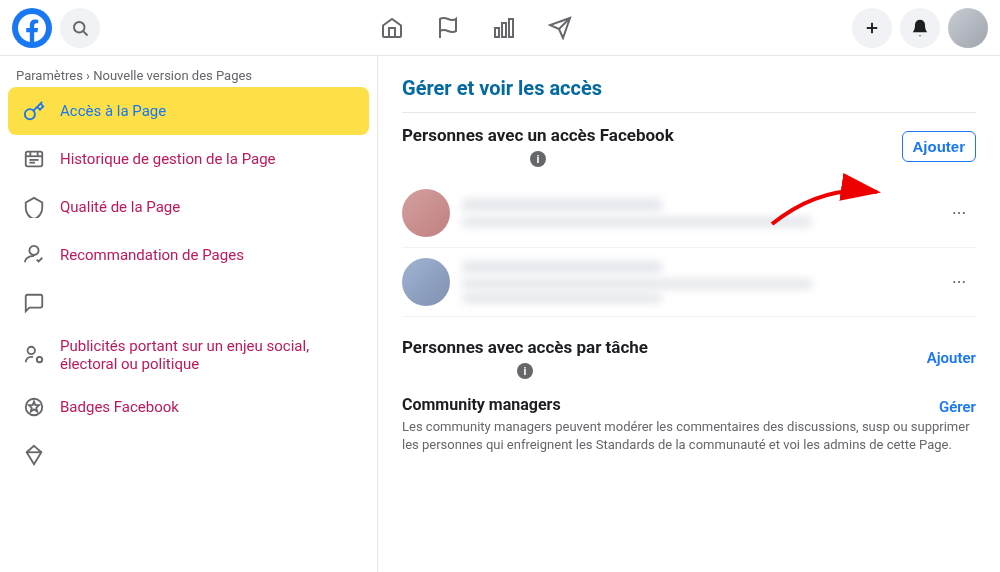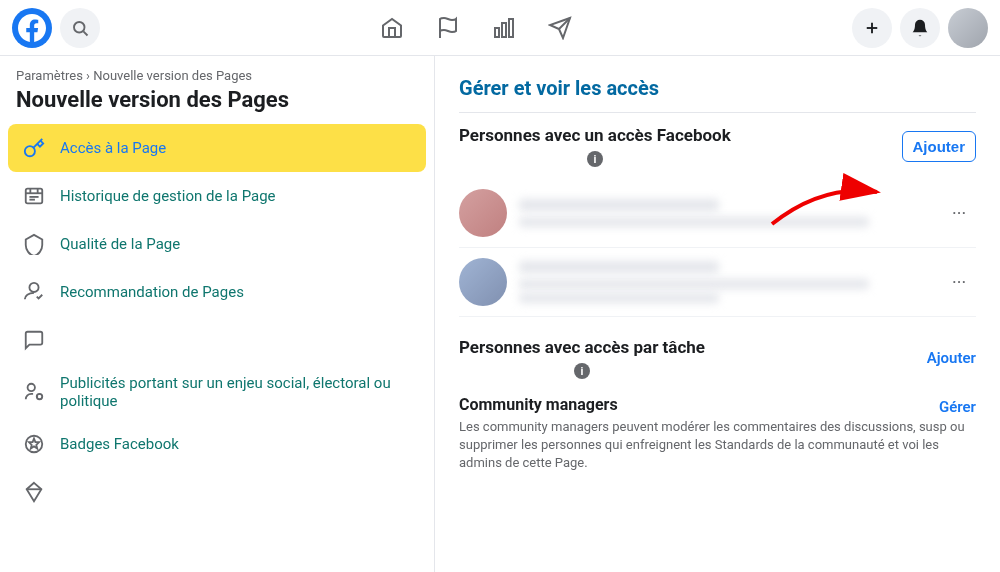--- a/index.html
+++ b/index.html
@@ -37,29 +37,29 @@
     .nav-avatar {
       width: 40px; height: 40px; border-radius: 50%; background: #c8cdd4;
       display: flex; align-items: center; justify-content: center; overflow: hidden;
     }
 
     
     .main-layout { display: flex; flex: 1; overflow: hidden; }
 
     
     .sidebar {
-      width: 435px; flex-shrink: 0; padding: 12px 8px;
+      width: 378px; flex-shrink: 0; padding: 12px 8px;
       overflow-y: auto; border-right: 1px solid #e4e6eb;
     }
     .breadcrumb { font-size: 13px; color: #65676b; margin-bottom: 4px; padding: 0 8px; }
     .sidebar-title { font-size: 22px; font-weight: 700; color: #1c1e21; margin-bottom: 12px; padding: 0 8px; }
     .sidebar-item {
       display: flex; align-items: center; gap: 12px;
       padding: 10px 12px; border-radius: 8px; cursor: pointer;
-      color: #0f766e; font-size: 15px;
+      color: #be185d; font-size: 15px;
     }
     .sidebar-item.active { background: #fde047; color: #1877f2; }
     .sidebar-icon { width: 28px; height: 28px; display: flex; align-items: center; justify-content: center; flex-shrink: 0; }
 
     
     .content { flex: 1; padding: 20px 24px; overflow-y: auto; }
     .content-title { font-size: 20px; font-weight: 700; color: #0369a1; margin-bottom: 12px; padding-bottom: 12px; border-bottom: 1px solid #e4e6eb; }
 
     .section-header { display: flex; align-items: center; justify-content: space-between; margin-bottom: 12px; margin-top: 12px; }
     .section-title { font-size: 17px; font-weight: 700; color: #1c1e21; display: flex; align-items: center; gap: 6px; flex-direction: column; }
@@ -150,21 +150,20 @@
     <div class="nav-avatar">
       <div style="width:100%;height:100%;background:linear-gradient(135deg,#c8cdd4,#a0a5ad);"></div>
     </div>
   </div>
 </nav>
 
 <div class="main-layout">
 
   <aside class="sidebar">
     <div class="breadcrumb">Paramètres › Nouvelle version des Pages</div>
-    <div class="sidebar-title">Nouvelle version des Pages</div>
 
     <div class="sidebar-item active">
       <div class="sidebar-icon">
         <svg width="22" height="22" viewBox="0 0 24 24" fill="none" stroke="#1877f2" stroke-width="2">
           <circle cx="7.5" cy="15.5" r="5.5"></circle>
             <path d="M21 2l-9.6 9.6"></path>
             <path d="M15.5 7.5l3 3L22 7l-3-3"></path>
         </svg>
       </div>
       <span>Accès à la Page</span>

